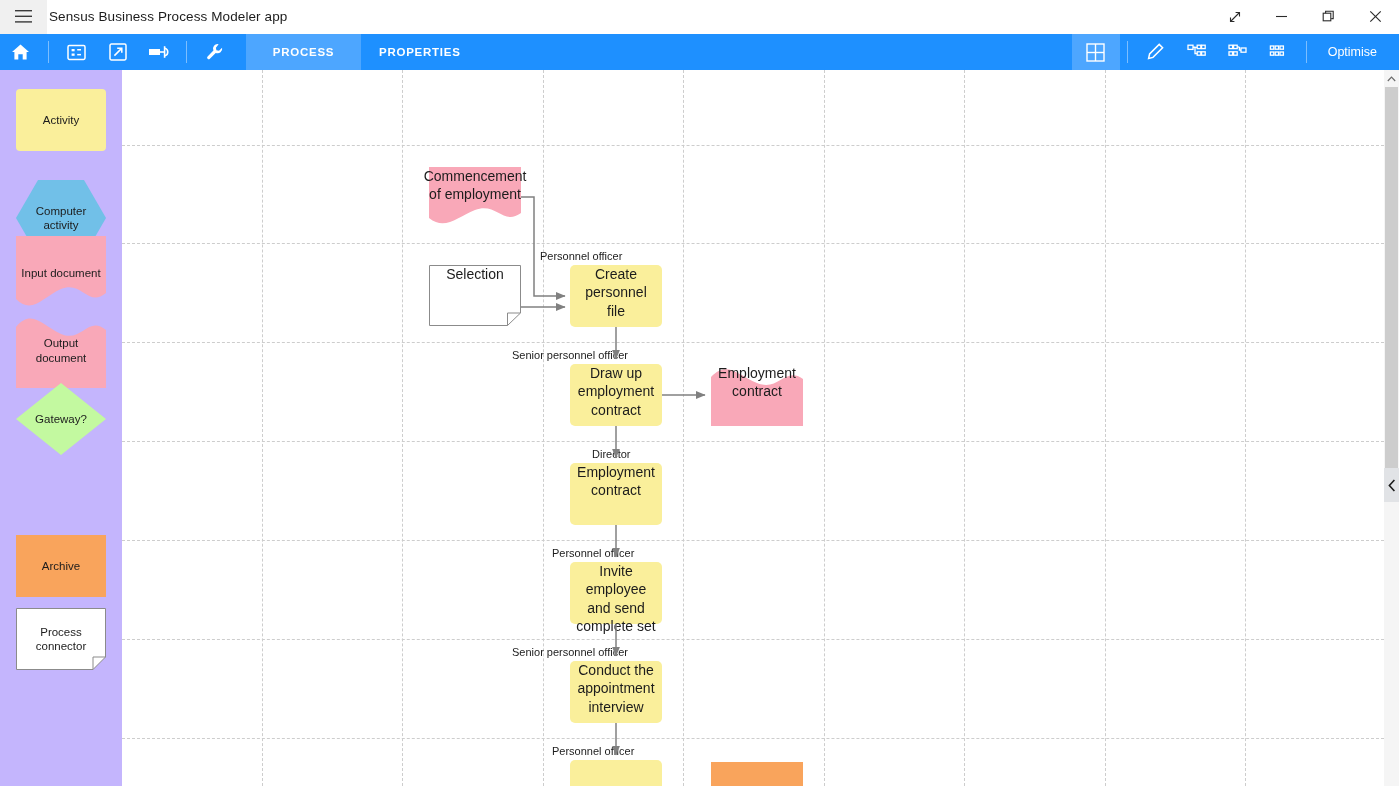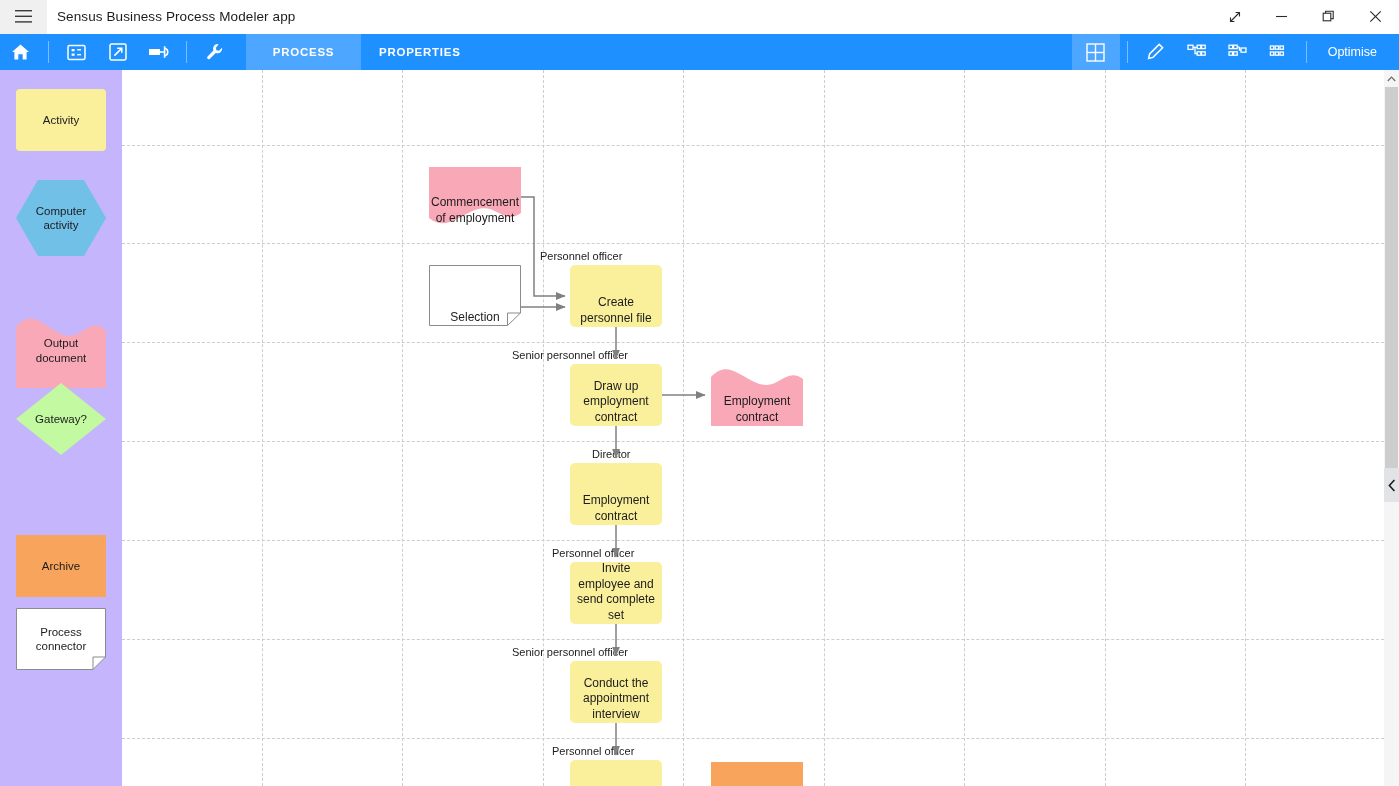--- a/index.html
+++ b/index.html
@@ -19,21 +19,21 @@
     border-bottom: 1px solid #ffffff;
   }
   .hamburger {
     width: 47px; height: 34px;
     background: #f0f0f0;
     display: flex; align-items: center; justify-content: center;
     cursor: pointer;
   }
   .hamburger svg { display: block; }
   .app-title {
-    margin-left: 10px;
+    margin-left: 2px;
     font-size: 13.5px; color: #1c1c1c;
     letter-spacing: .1px;
     white-space: nowrap;
   }
   .winbtns { margin-left: auto; display: flex; height: 34px; }
   .winbtn {
     width: 47px; height: 34px;
     display: flex; align-items: center; justify-content: center;
     cursor: pointer;
   }
@@ -103,22 +103,22 @@
     position: absolute; top: 0; width: 0; height: 716px;
     border-left: 1px dashed #cdcdcd;
   }
   .gridline-h {
     position: absolute; left: 0; height: 0; width: 1277px;
     border-top: 1px dashed #cdcdcd;
   }
 
   .node {
     position: absolute;
-    display: flex; align-items: flex-end; justify-content: center;
-    text-align: center; font-size: 12px; color: #1c1c1c;
+    display: flex; align-items: flex-start; justify-content: center;
+    text-align: center; font-size: 14px; color: #1c1c1c;
     line-height: 1.32;
     cursor: pointer;
   }
   .node .ntext { position: relative; z-index: 2; padding: 0 6px; }
   .node .nshape { position: absolute; left: 0; top: 0; width: 100%; height: 100%; z-index: 1; }
 
   .swimlabel {
     position: absolute;
     font-size: 11px; color: #1c1c1c;
     white-space: nowrap;
@@ -317,20 +317,26 @@
     <span class="pal-label">Activity</span>
   </div>
 
   <div class="pal-item" style="top:91px;height:76px;margin-top:19px;">
     <svg class="pal-shape" viewBox="0 0 90 76" preserveAspectRatio="none">
       <polygon points="22,0 68,0 90,38 68,76 22,76 0,38" fill="#71c0e8"></polygon>
     </svg>
     <span class="pal-label">Computer activity</span>
   </div>
 
+  <div class="pal-item" style="top:166px;height:74px;">
+    <svg class="pal-shape" viewBox="0 0 90 74" preserveAspectRatio="none">
+      <path d="M0,0 H90 V57 C72,72 66,44 45,53 C27,61 16,79 0,63 Z" fill="#f9a8b8"></path>
+    </svg>
+    <span class="pal-label">Input document</span>
+  </div>
 
   <div class="pal-item" style="top:243px;height:75px;">
     <svg class="pal-shape" viewBox="0 0 90 75" preserveAspectRatio="none">
       <path d="M0,14 C16,-5 27,13 45,21 C66,30 72,2 90,17 V75 H0 Z" fill="#f9a8b8"></path>
     </svg>
     <span class="pal-label">Output document</span>
   </div>
 
   <div class="pal-item" style="top:313px;height:72px;">
     <svg class="pal-shape" viewBox="0 0 90 72" preserveAspectRatio="none">

